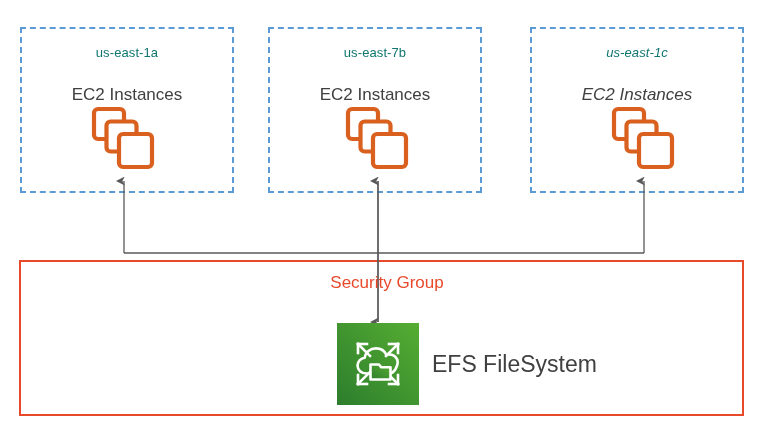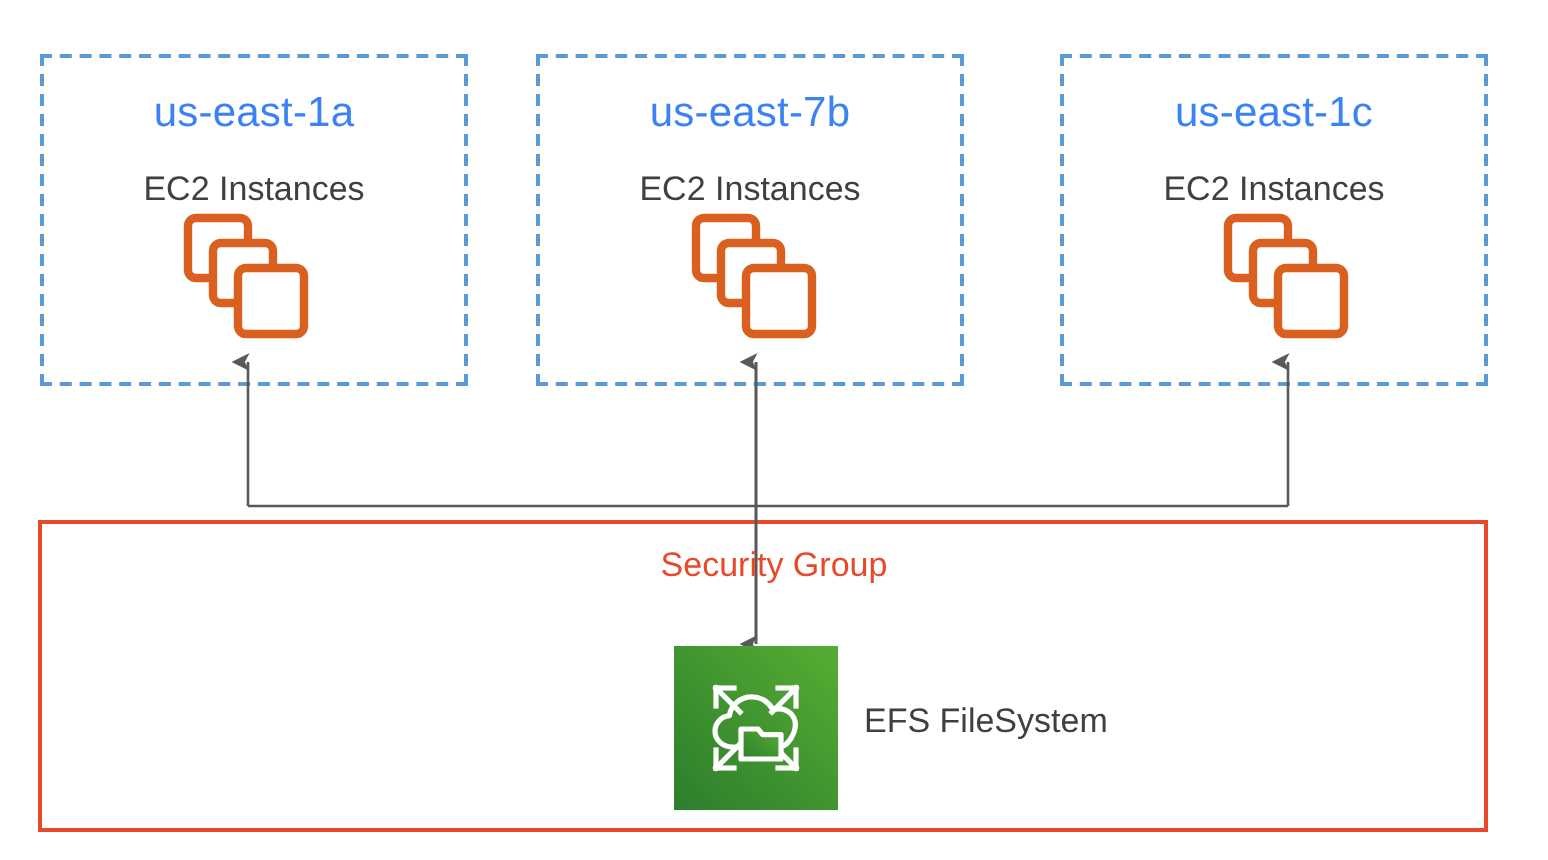--- a/index.html
+++ b/index.html
@@ -24,30 +24,30 @@
   .az-box {
     position: absolute;
     top: 27px;
     height: 166px;
     border: 2px dashed #5b9bd5;
     box-sizing: border-box;
     background: transparent;
   }
   #az-0 { left: 20px;  width: 214px; }
   #az-1 { left: 268px; width: 214px; }
-  #az-2 { left: 530px; width: 214px; }
+  #az-2 { left: 530px; width: 214px; font-style: italic; }
 
   .az-title {
     position: absolute;
     top: 16px;
     left: 0;
     width: 100%;
     text-align: center;
-    color: #3b82f6;
-    font-size: 21px;
+    color: #0f766e;
+    font-size: 13px;
     letter-spacing: 0.1px;
     white-space: nowrap;
   }
   .az-subtitle {
     position: absolute;
     top: 56px;
     left: 0;
     width: 100%;
     text-align: center;
     color: #404040;
@@ -98,21 +98,21 @@
     width: 82px;
     height: 82px;
     z-index: 6;
   }
   #efs-icon svg { display: block; width: 82px; height: 82px; }
   #efs-label {
     position: absolute;
     left: 432px;
     top: 351px;
     color: #404040;
-    font-size: 17px;
+    font-size: 23px;
     white-space: nowrap;
     z-index: 6;
     text-align: right;
   }
 
   
   #connectors {
     position: absolute;
     left: 0;
     top: 0;

